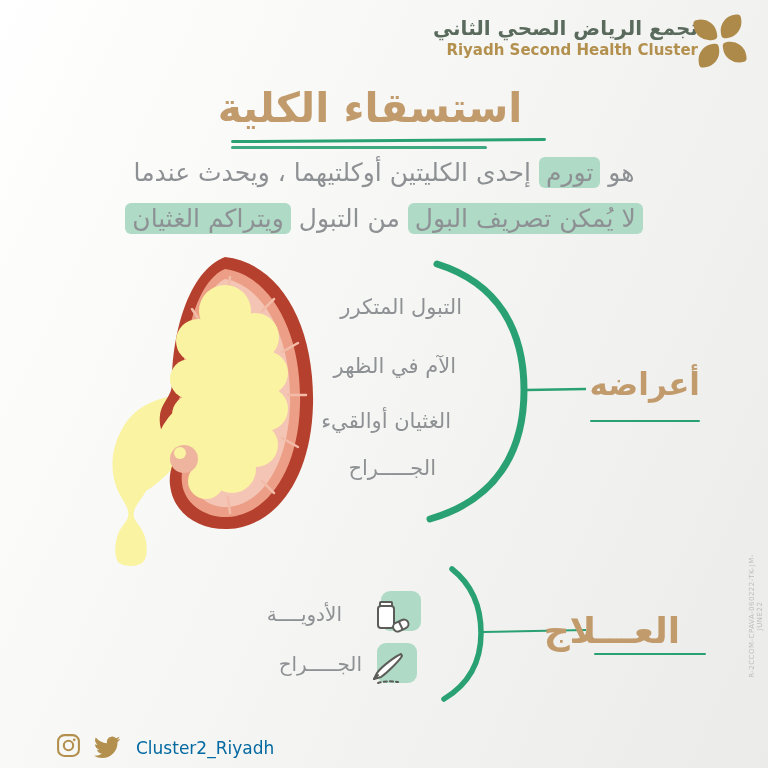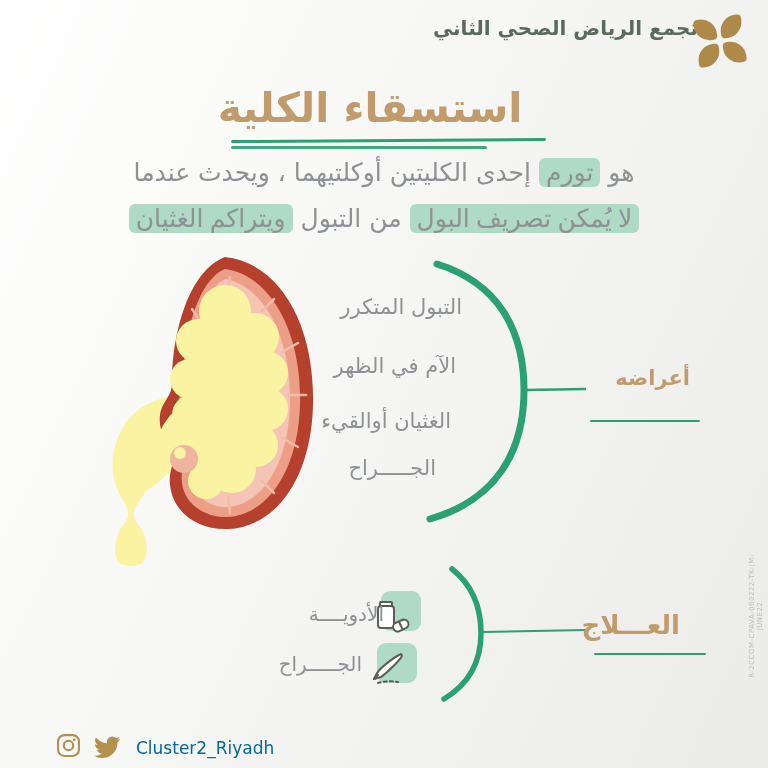--- a/index.html
+++ b/index.html
@@ -18,39 +18,40 @@
   .petal{background:#ad8a49;}
   .p1{border-radius:4px 16px 4px 16px;}
   .p2{border-radius:16px 4px 16px 4px;}
   
   .title{top:84px;left:0;width:740px;text-align:center;color:#c29b6d;
          font-size:41px;font-weight:bold;direction:rtl;}
   .uline{background:#2aa173;height:2.5px;border-radius:2px;}
   
   .definition{top:150px;left:40px;width:688px;text-align:center;direction:rtl;
               color:#8e9194;font-size:25px;line-height:46px;}
-  .hl{background:#aedac6;border-radius:6px;padding:1px 7px;font-family:Liberation Serif, serif;}
+  .hl{background:#aedac6;border-radius:6px;padding:1px 7px;}
   
   .sec-label{color:#c29b6d;font-weight:bold;direction:rtl;}
   
   .sym{direction:rtl;color:#8e9194;font-size:21px;white-space:nowrap;}
   
   .treat-text{direction:rtl;color:#8e9194;font-size:20px;white-space:nowrap;}
   .icon-tile{width:40px;height:40px;background:#aedac6;border-radius:9px;}
   
   .handle{color:#0369a1;font-size:17px;}
   .side-code{right:-58px;top:608px;color:#bcbcb8;font-size:7px;letter-spacing:.5px;
              transform:rotate(-90deg);transform-origin:center;width:140px;text-align:center;}
   svg{display:block;}
 </style>
 </head>
 <body>
 
 <div class="abs header-text">
   <div class="org-ar" dir="rtl">تجمع الرياض الصحي الثاني</div>
+  <div class="org-en">Riyadh  Second Health Cluster</div>
 </div>
 <div class="abs logo">
   <div class="petal p1"></div>
   <div class="petal p2"></div>
   <div class="petal p2"></div>
   <div class="petal p1"></div>
 </div>
 
 <div class="abs title">استسقاء الكلية</div>
 <div class="abs uline" style="left:231px;top:139px;width:315px;transform:rotate(-0.4deg);"></div>
@@ -121,43 +122,43 @@
   <circle cx="110" cy="208" r="6" fill="#faf3a1"></circle>
 </svg>
 
 <svg class="abs" style="left:0;top:0;pointer-events:none;" width="768" height="768" viewBox="0 0 768 768">
   <path d="M437,264 C498,283 524,330 524,390 C524,452 496,500 430,519" fill="none" stroke="#2aa173" stroke-width="7" stroke-linecap="round"></path>
   <line x1="526" y1="390" x2="586" y2="389" stroke="#2aa173" stroke-width="2.5"></line>
   <path d="M452,569 C471,584 481,606 481,633 C481,661 469,684 444,699" fill="none" stroke="#2aa173" stroke-width="5.5" stroke-linecap="round"></path>
   <line x1="483" y1="632" x2="586" y2="630" stroke="#2aa173" stroke-width="2"></line>
 </svg>
 
-<div class="abs sec-label" style="right:78px;top:366px;font-size:21px;">أعراضه</div>
+<div class="abs sec-label" style="right:68px;top:366px;font-size:31px;">أعراضه</div>
 <div class="abs uline" style="left:590px;top:420px;width:110px;height:2px;"></div>
 
 <div class="abs sym" style="right:306px;top:295px;margin-left:15px;">التبول المتكرر</div>
 <div class="abs sym" style="right:312px;top:354px;">الآم في الظهر</div>
 <div class="abs sym" style="right:317px;top:409px;text-align:center;">الغثيان أوالقيء</div>
 <div class="abs sym" style="right:332px;top:456px;">الجـــــراح</div>
 
-<div class="abs sec-label" style="right:88px;top:610px;font-size:26px;">العـــلاج</div>
+<div class="abs sec-label" style="right:88px;top:610px;font-size:36px;">العـــلاج</div>
 <div class="abs uline" style="left:594px;top:653px;width:112px;height:2px;"></div>
 
 <div class="abs icon-tile" style="left:381px;top:591px;"></div>
 <svg class="abs" style="left:372px;top:598px;" width="40" height="40" viewBox="0 0 40 40">
   <g fill="none" stroke="#5c5c58" stroke-width="2" stroke-linejoin="round">
     <rect x="8" y="4" width="12" height="4" rx="1" fill="#fff"></rect>
     <rect x="6" y="8" width="16" height="22" rx="3" fill="#fff"></rect>
     <g transform="rotate(-25 29 28)">
       <rect x="21" y="23" width="16" height="9" rx="4.5" fill="#fff"></rect>
       <line x1="29" y1="23" x2="29" y2="32"></line>
     </g>
   </g>
 </svg>
-<div class="abs treat-text" style="right:384px;top:602px;">الأدويــــة</div>
+<div class="abs treat-text" style="right:426px;top:602px;">الأدويــــة</div>
 
 <div class="abs icon-tile" style="left:377px;top:643px;"></div>
 <svg class="abs" style="left:368px;top:648px;" width="42" height="40" viewBox="0 0 42 40">
   <g fill="none" stroke="#5c5c58" stroke-width="2" stroke-linecap="round">
     <path d="M33,6 C28,8 14,18 9,25 L6,31 L13,29 C20,24 31,13 34,8 Z" fill="#fff" stroke-linejoin="round"></path>
     <path d="M6,31 L10,27"></path>
     <path d="M10,35 C16,33 24,33 30,34" stroke-dasharray="3 3"></path>
   </g>
 </svg>
 <div class="abs treat-text" style="right:406px;top:652px;">الجـــــراح</div>

